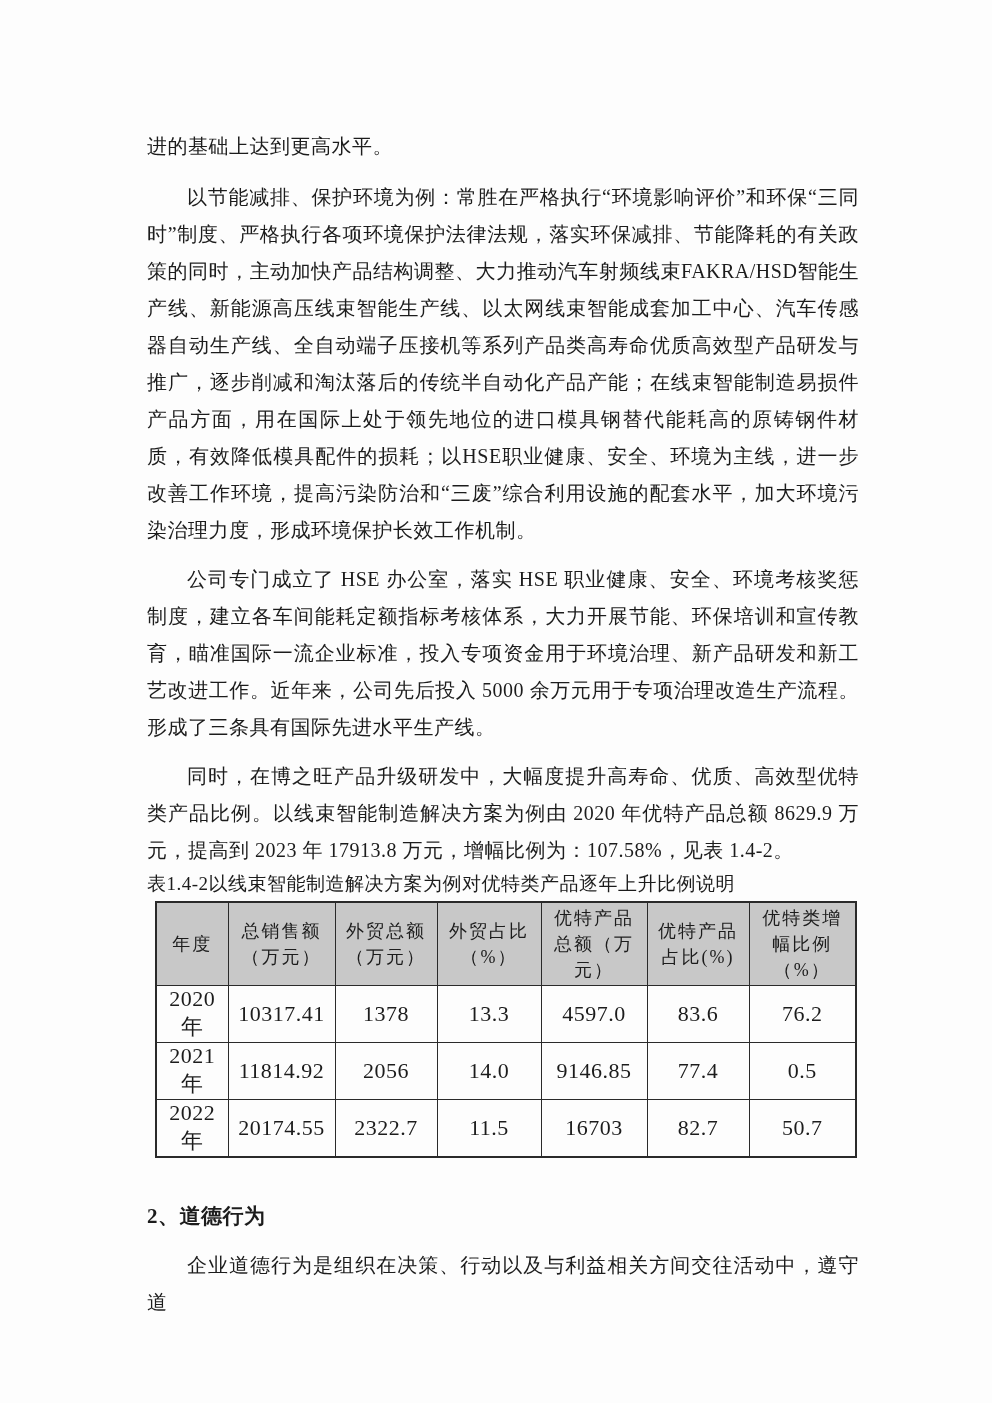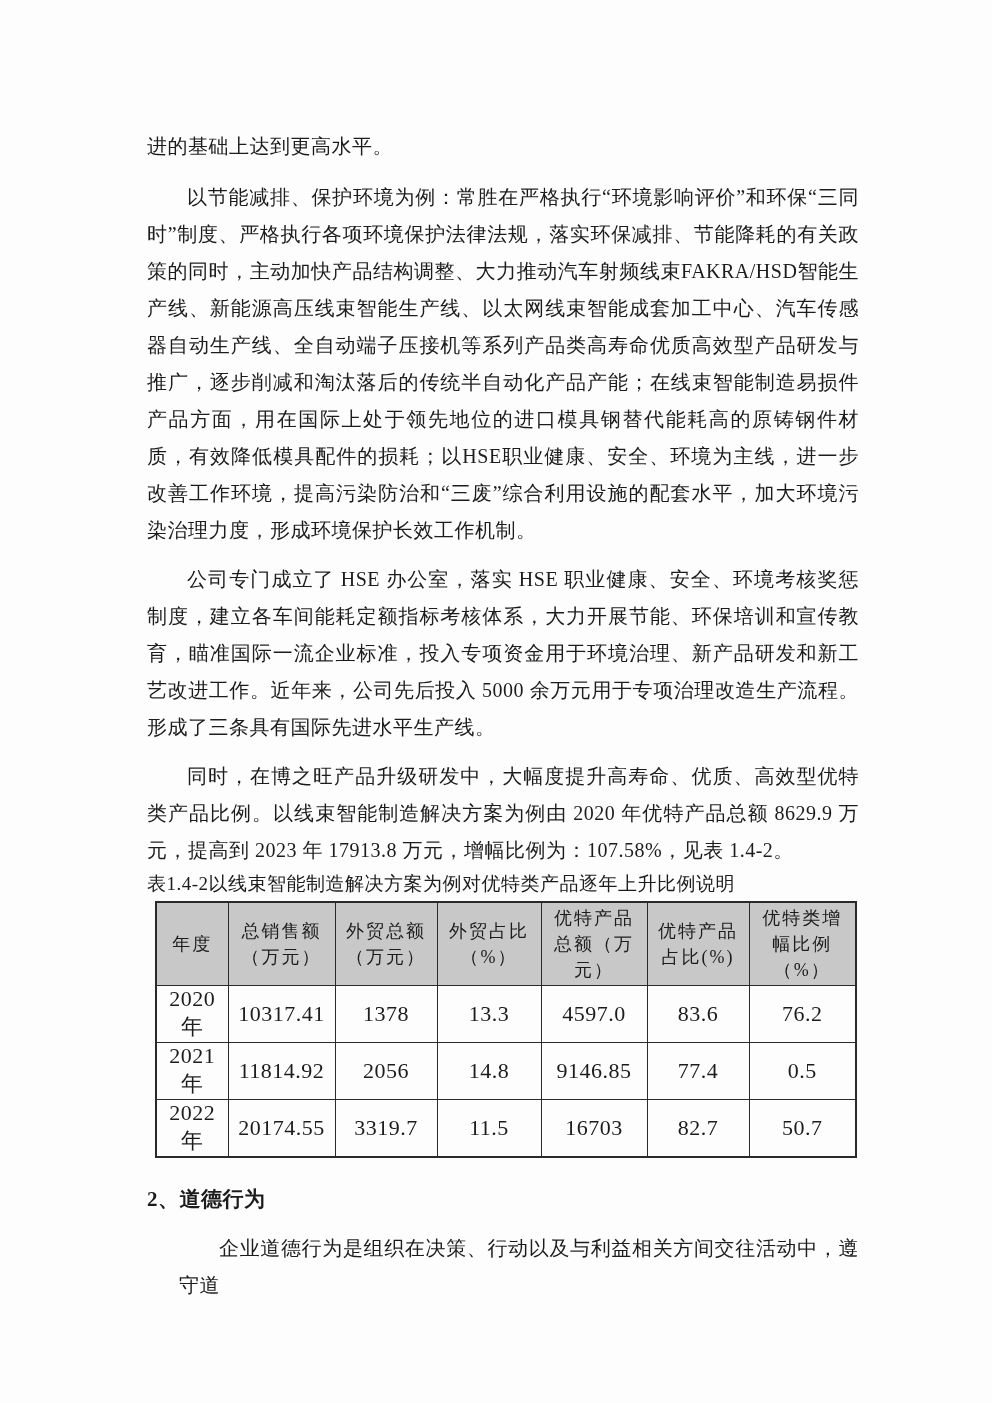--- a/index.html
+++ b/index.html
@@ -61,24 +61,24 @@
   table.data-table td{
     font-size:22px;
     height:45px;
     padding:0 8px;
     letter-spacing:0.5px;
   }
   .section-heading{
     font-size:21px;
     font-weight:bold;
     line-height:30px;
-    margin-top:26px;
+    margin-top:43px;
     letter-spacing:0.5px;
   }
-  .ethics-para{margin-top:16px;margin-left:32px;}
+  .ethics-para{margin-top:16px;}
 </style>
 </head>
 <body>
 
 <div class="page">
   <div class="content">
 
     <p class="para cont-line">进的基础上达到更高水平。</p>
 
     <p class="para indent body-para">以节能减排、保护环境为例：常胜在严格执行“环境影响评价”和环保“三同时”制度、严格执行各项环境保护法律法规，落实环保减排、节能降耗的有关政策的同时，主动加快产品结构调整、大力推动汽车射频线束FAKRA/HSD智能生产线、新能源高压线束智能生产线、以太网线束智能成套加工中心、汽车传感器自动生产线、全自动端子压接机等系列产品类高寿命优质高效型产品研发与推广，逐步削减和淘汰落后的传统半自动化产品产能；在线束智能制造易损件产品方面，用在国际上处于领先地位的进口模具钢替代能耗高的原铸钢件材质，有效降低模具配件的损耗；以HSE职业健康、安全、环境为主线，进一步改善工作环境，提高污染防治和“三废”综合利用设施的配套水平，加大环境污染治理力度，形成环境保护长效工作机制。</p>
@@ -117,29 +117,29 @@
           <td>1378</td>
           <td>13.3</td>
           <td>4597.0</td>
           <td>83.6</td>
           <td>76.2</td>
         </tr>
         <tr>
           <td>2021年</td>
           <td>11814.92</td>
           <td>2056</td>
-          <td>14.8</td>
+          <td>14.0</td>
           <td>9146.85</td>
           <td>77.4</td>
           <td>0.5</td>
         </tr>
         <tr>
           <td>2022年</td>
           <td>20174.55</td>
-          <td>3319.7</td>
+          <td>2322.7</td>
           <td>11.5</td>
           <td>16703</td>
           <td>82.7</td>
           <td>50.7</td>
         </tr>
       </tbody>
     </table>
 
     <div class="section-heading">2、道德行为</div>
 

